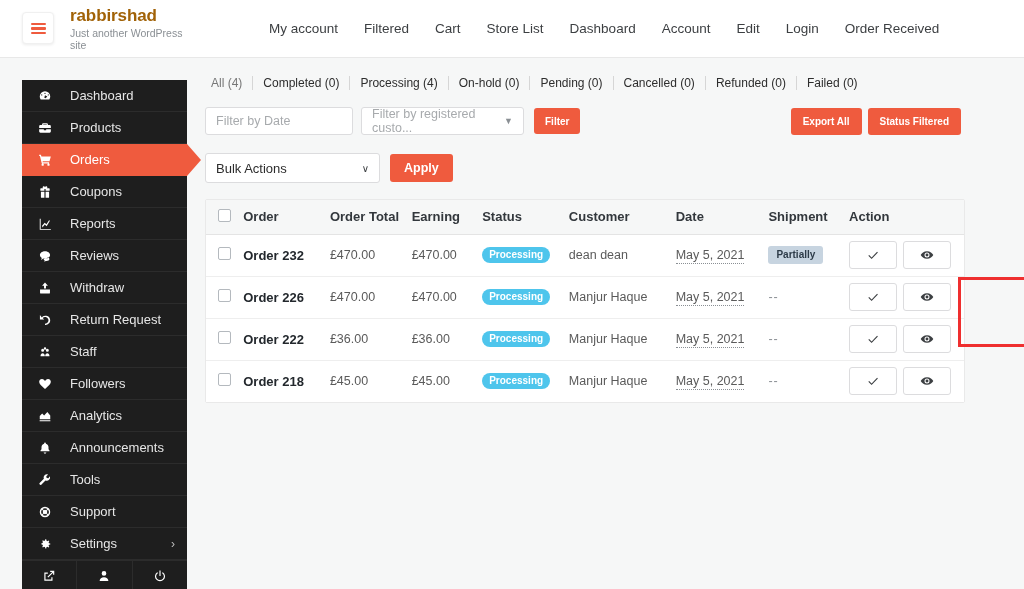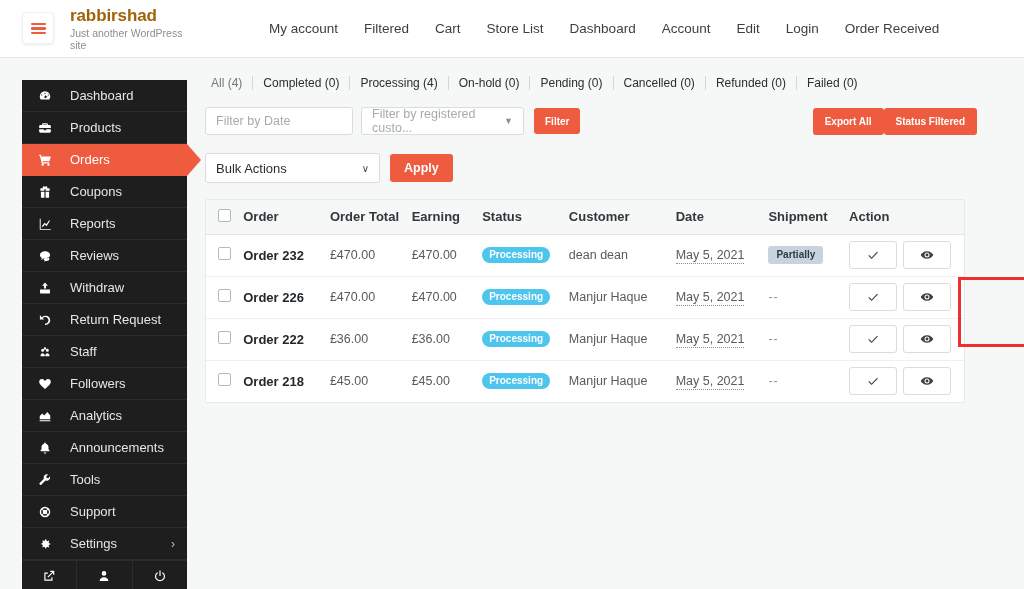--- a/index.html
+++ b/index.html
@@ -91,21 +91,21 @@
   }
   #date-filter { width: 148px; }
   #cust-filter { width: 163px; margin-left: 8px; justify-content: space-between; }
   #cust-filter .caret { color: #8a8f94; font-size: 9px; }
   .btn-red {
     background: #ef5b3e; color: #fff; border: none; border-radius: 3px;
     font-size: 10px; font-weight: bold; height: 26px; padding: 0 11px;
     cursor: pointer; font-family: "Liberation Sans", sans-serif;
   }
   #filter-btn { margin-left: 10px; }
-  .export-group { position: absolute; right: 28px; display: flex; }
+  .export-group { position: absolute; right: 44px; display: flex; gap: 6px; }
   .export-group .btn-red { height: 27px; padding: 0 12px; }
 
   .bulkbar { display: flex; align-items: center; margin-top: 18px; }
   #bulk-select {
     width: 175px; height: 30px; background: #fff; border: 1px solid #dcdcde;
     border-radius: 3px; font-size: 13px; color: #2d2d2d;
     display: flex; align-items: center; justify-content: space-between;
     padding: 0 10px; cursor: pointer;
   }
   #bulk-select .caret { color: #3c3f42; font-size: 10px; }

